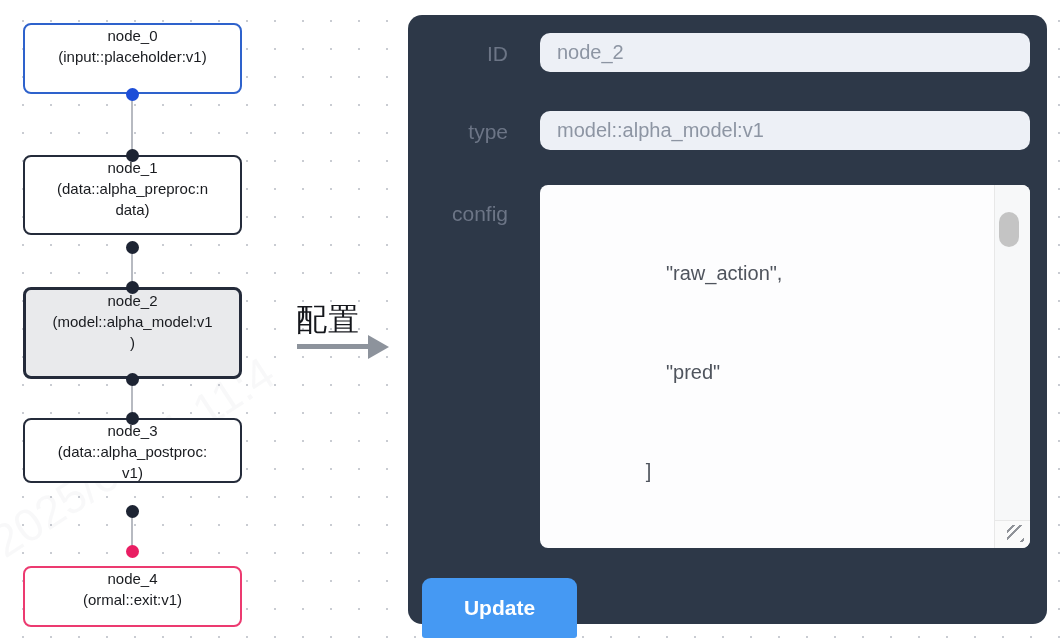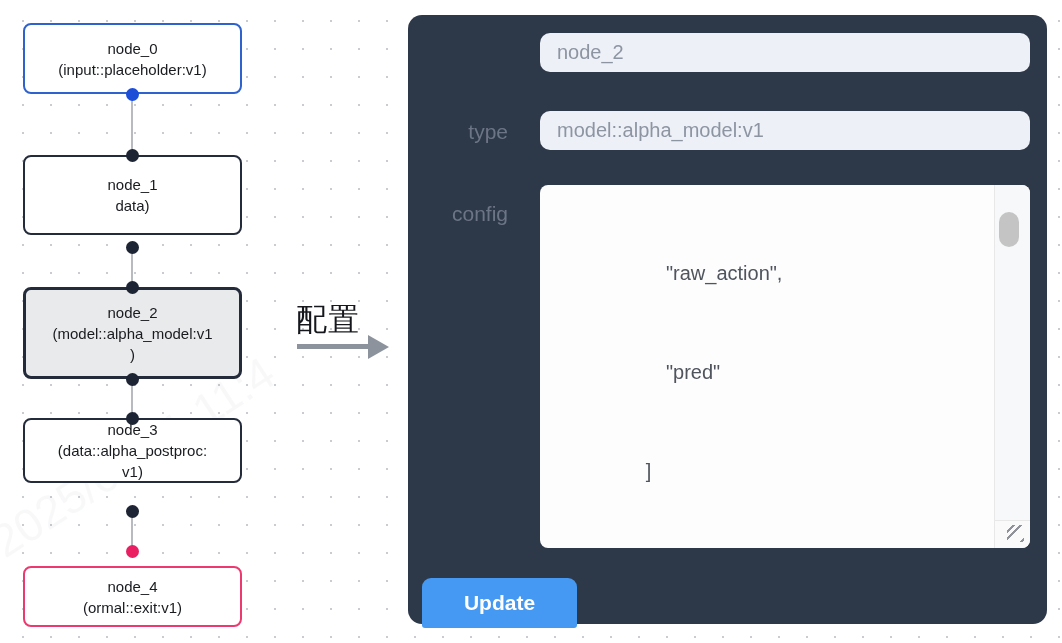--- a/index.html
+++ b/index.html
@@ -18,21 +18,21 @@
   }
   
   .wm {
     position:absolute; font-size:46px; color:#6a7383; opacity:0.045;
     transform:rotate(-33deg); white-space:nowrap; pointer-events:none;
   }
   
   .node {
     position:absolute; left:23px; width:219px;
     background:#ffffff; border:2px solid #242b3a; border-radius:8px;
-    display:flex; flex-direction:column; justify-content:center; align-items:center;
+    display:flex; flex-direction:column; justify-content:flex-start; align-items:center;
     text-align:center; color:#191b1f; font-size:15px; line-height:21px;
   }
   .node .nline { white-space:pre; }
   .node-input   { top:23px;  height:71px; border-color:#2e62cc; }
   .node-default1{ top:155px; height:80px; }
   .node-selected{ top:287px; height:92px; border-width:3px; background:#e9eaec; }
   .node-default2{ top:418px; height:65px; }
   .node-output  { top:566px; height:61px; border-color:#ec3a70; }
   .edge {
     position:absolute; left:131px; width:2px; background:#b7bac1;
@@ -102,21 +102,21 @@
   .scroll-corner {
     position:absolute; right:0; bottom:0; width:36px; height:28px;
     background:#fafafa; border-left:1px solid #e8e8e8; border-top:1px solid #e8e8e8;
   }
   .resize-grip {
     position:absolute; right:6px; bottom:6px; width:17px; height:17px;
     background:repeating-linear-gradient(135deg,
       rgba(0,0,0,0) 0 4px, #8f9298 4px 6px, rgba(0,0,0,0) 6px 9px, #8f9298 9px 11px, rgba(0,0,0,0) 11px 17px);
   }
   .update-btn {
-    position:absolute; left:14px; top:563px; width:155px; height:50px;
+    position:absolute; left:14px; top:563px; width:155px; height:60px;
     background:#4599f3; border:none; border-radius:9px 9px 3px 3px;
     color:#ffffff; font-size:21px; font-weight:600;
     font-family:"Liberation Sans", sans-serif;
     text-align:center; line-height:44px; cursor:pointer;
   }
 </style>
 </head>
 <body>
 
 <div class="stage">
@@ -129,20 +129,21 @@
   <div class="edge e1"></div>
   <div class="edge e2"></div>
   <div class="edge e3"></div>
 
   <div class="node node-input">
     <div class="nline">node_0</div>
     <div class="nline">(input::placeholder:v1)</div>
   </div>
   <div class="node node-default1">
     <div class="nline">node_1</div>
+    <div class="nline">(data::alpha_preproc:n</div>
     <div class="nline">data)</div>
   </div>
   <div class="node node-selected">
     <div class="nline">node_2</div>
     <div class="nline">(model::alpha_model:v1</div>
     <div class="nline">)</div>
   </div>
   <div class="node node-default2">
     <div class="nline">node_3</div>
     <div class="nline">(data::alpha_postproc:</div>
@@ -161,20 +162,21 @@
   <div class="handle" style="top:412px;"></div>
   <div class="handle" style="top:505px;"></div>
   <div class="handle h-pink" style="top:545px;"></div>
 
   <div class="transition-label">配置</div>
   <div class="arrow-shaft"></div>
   <div class="arrow-head"></div>
 
   <div class="panel">
 
+    <div class="field-label label-id">ID</div>
     <input class="field-input input-id" type="text" value="node_2" style="">
 
     <div class="field-label label-type">type</div>
     <input class="field-input input-type" type="text" value="model::alpha_model:v1" style="">
 
     <div class="field-label label-config">config</div>
     <div class="config-box">
       <div class="config-code">
         <div>      "raw_action",</div>
         <div>      "pred"</div>

